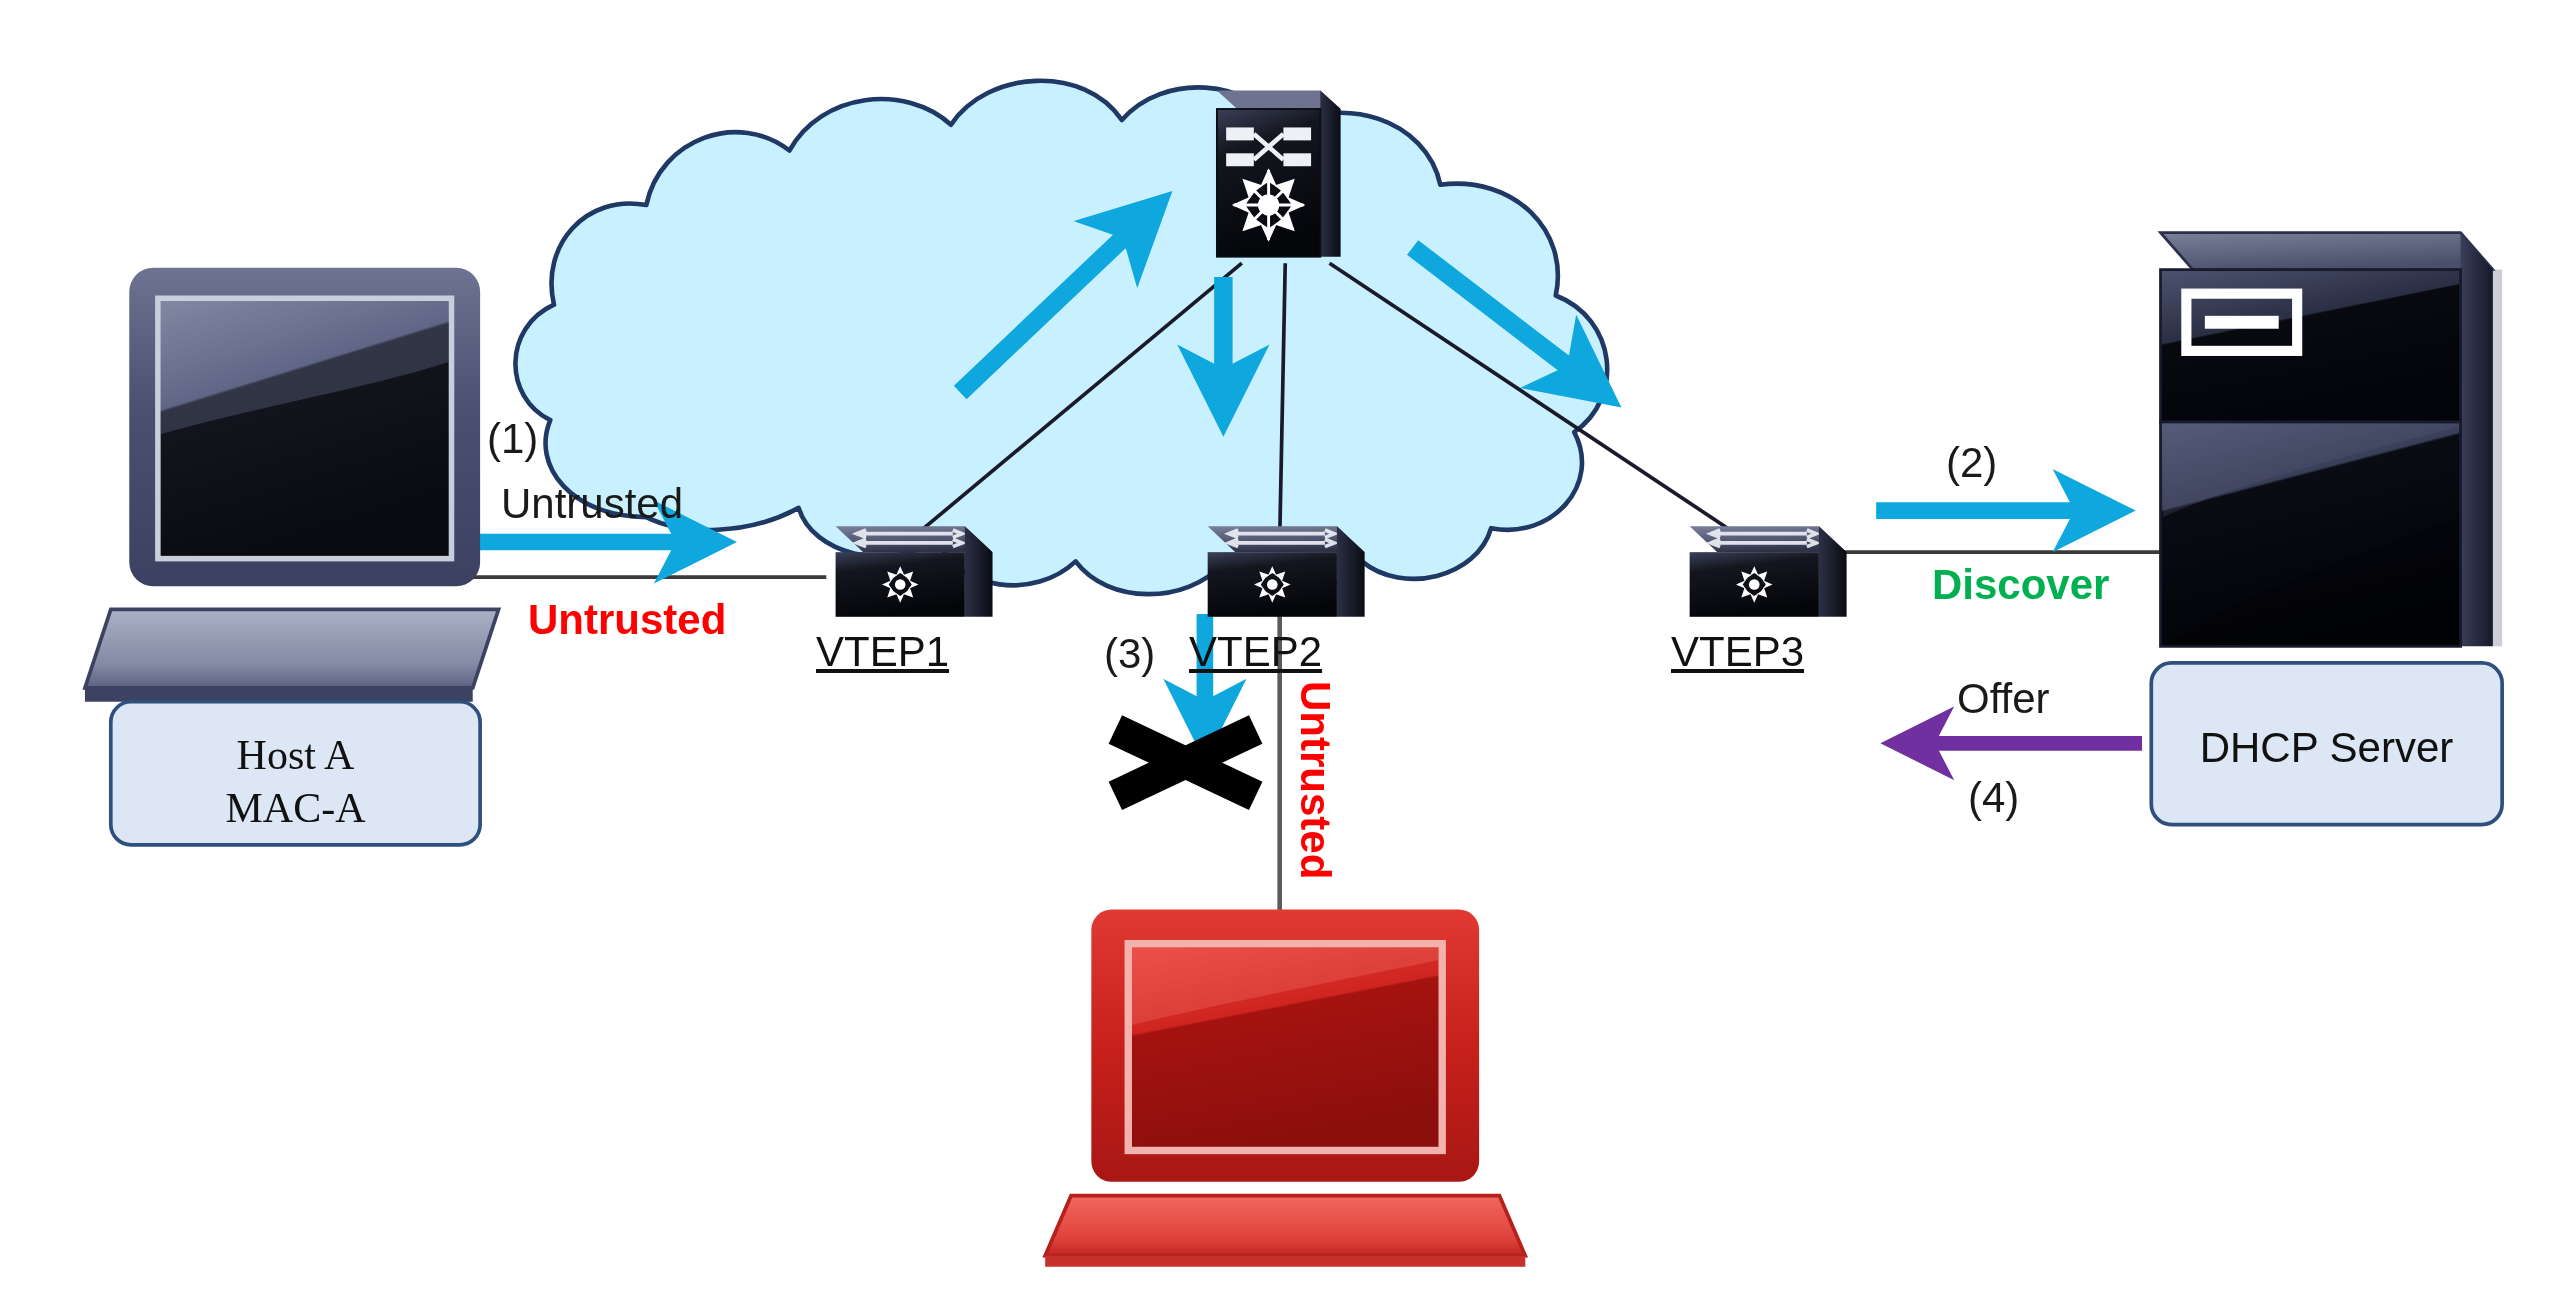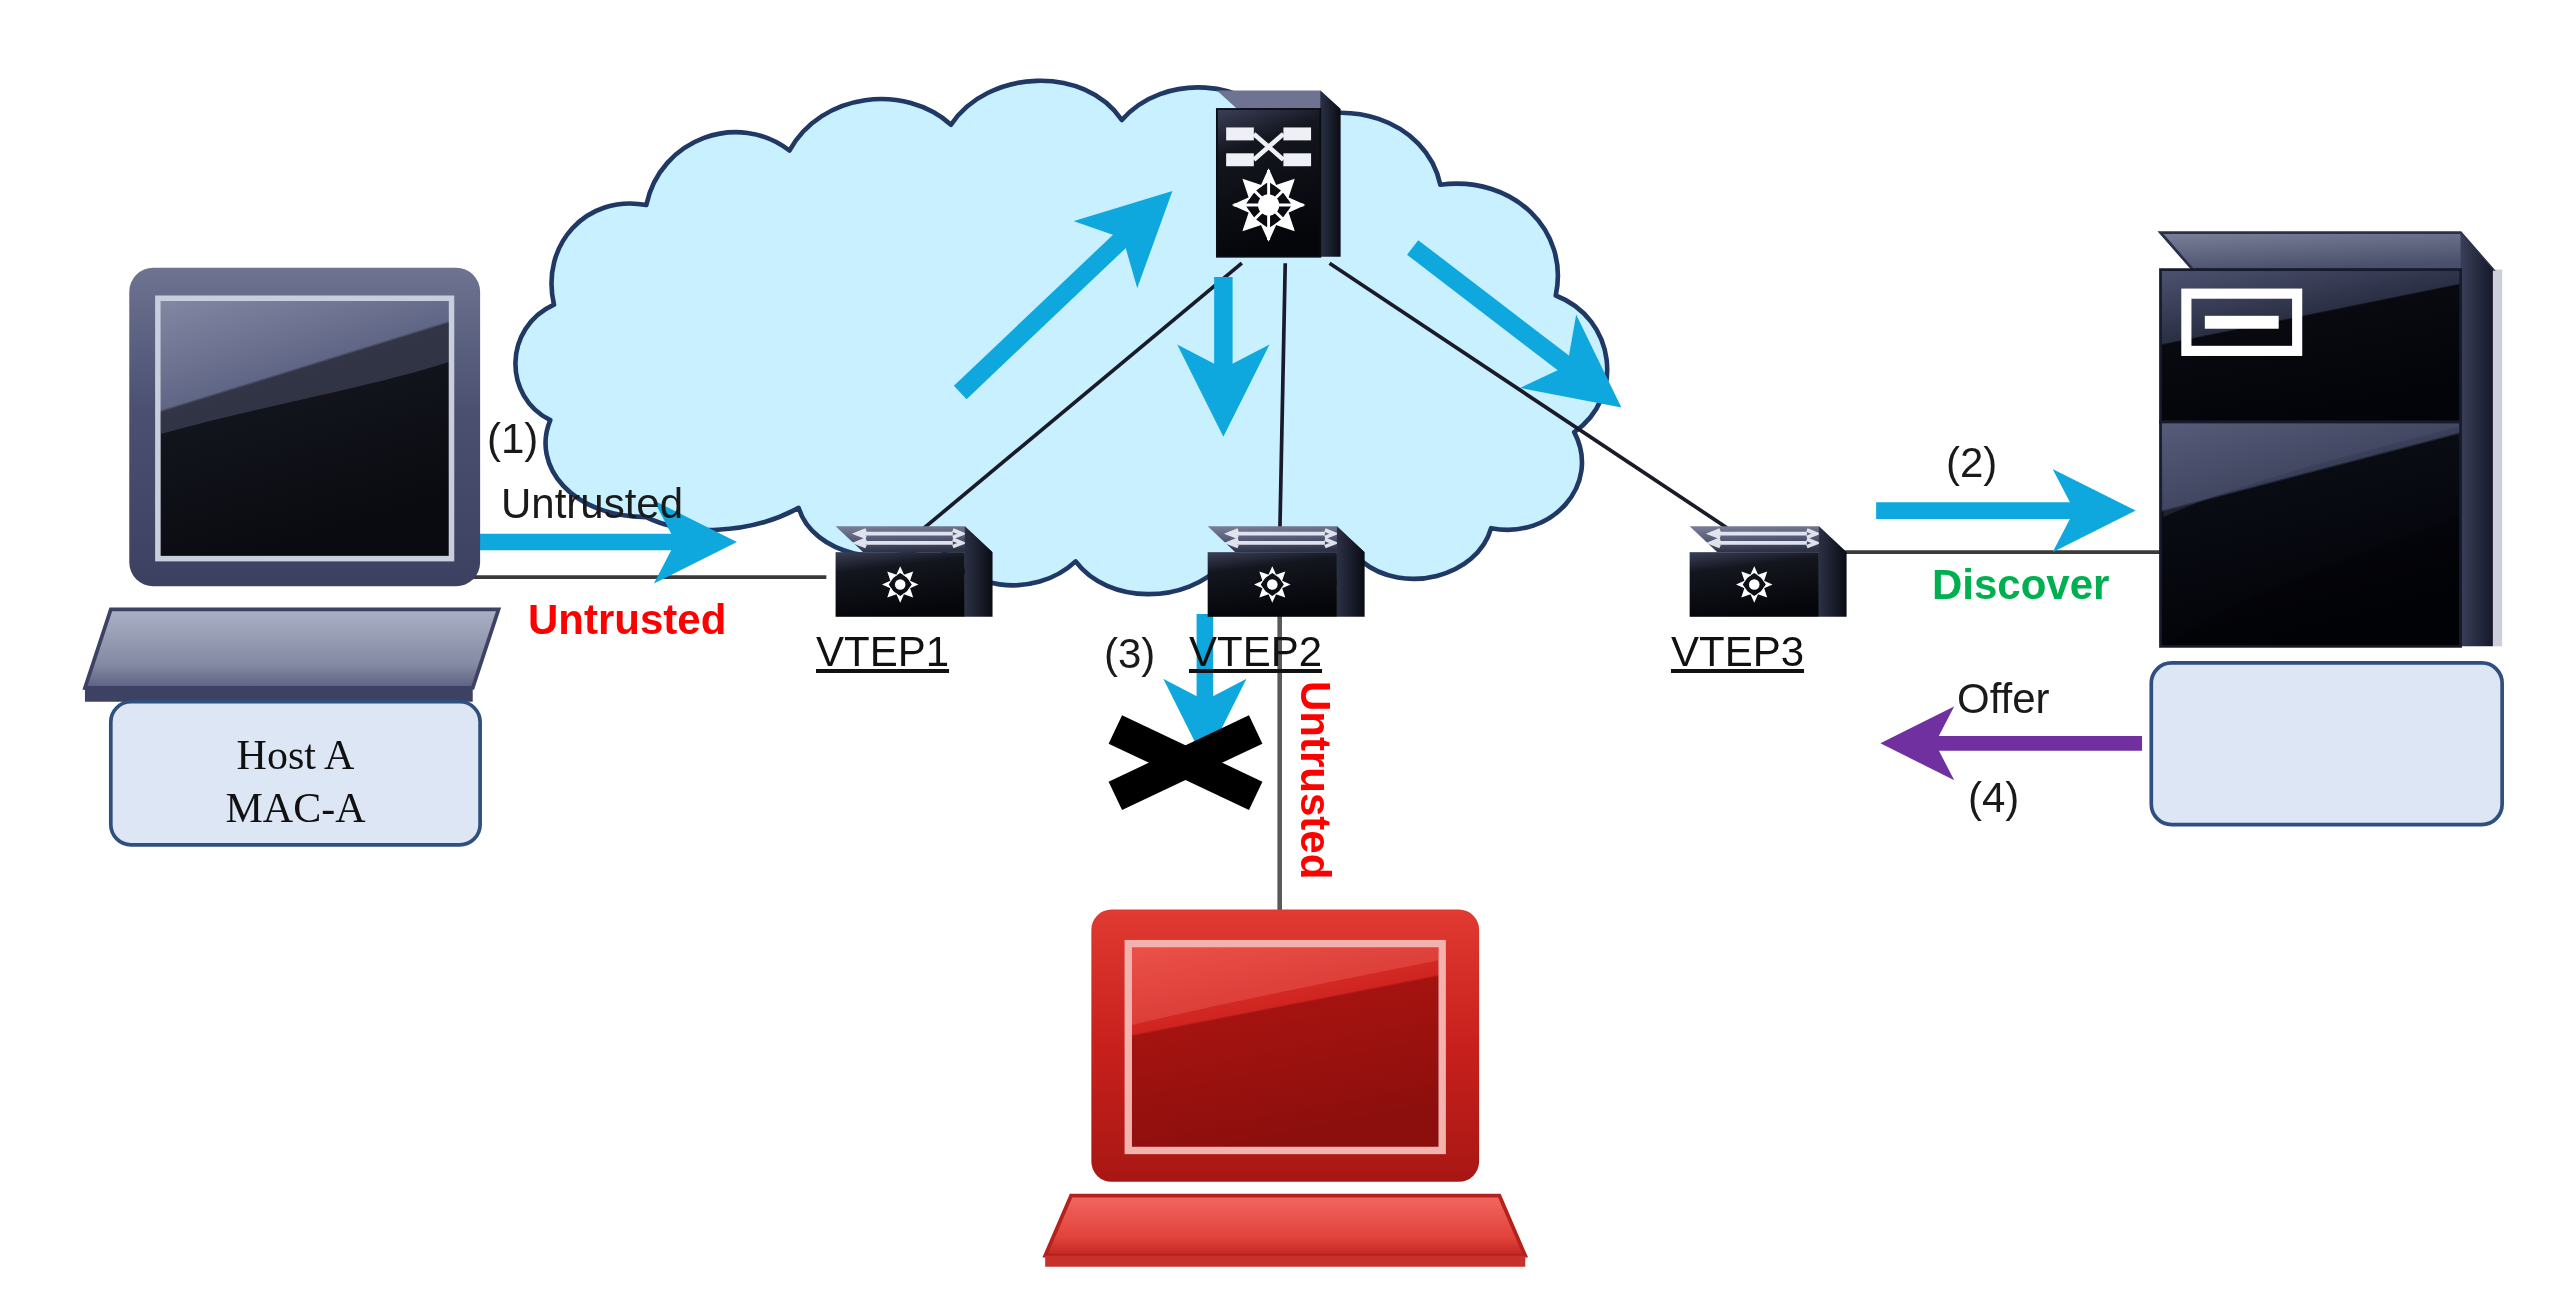--- a/index.html
+++ b/index.html
@@ -312,20 +312,21 @@
     <g>
       <rect x="2330" y="718" width="380" height="175" rx="22" ry="22" fill="#DCE6F5" stroke="#2F4F7F" stroke-width="4"></rect>
     </g>
   </svg>
 
   <div class="lbl boxtext" style="left:111px;top:729px;width:369px;font-family:Liberation Serif, serif;">
     <div>Host A</div>
     <div>MAC-A</div>
   </div>
 
+  <div class="lbl boxtext" style="left:2151px;top:722px;width:351px;">DHCP Server</div>
 
   <div class="lbl step-num" style="left:487px;top:415px;">(1)</div>
   <div class="lbl flow-lbl" style="left:501px;top:480px;">Untrusted</div>
 
   <div class="lbl trust-untrusted" style="left:528px;top:596px;">Untrusted</div>
 
   <div class="lbl vtep-lbl" style="left:816px;top:628px;">VTEP1</div>
 
   <div class="lbl step-num" style="left:1104px;top:630px;">(3)</div>
 

